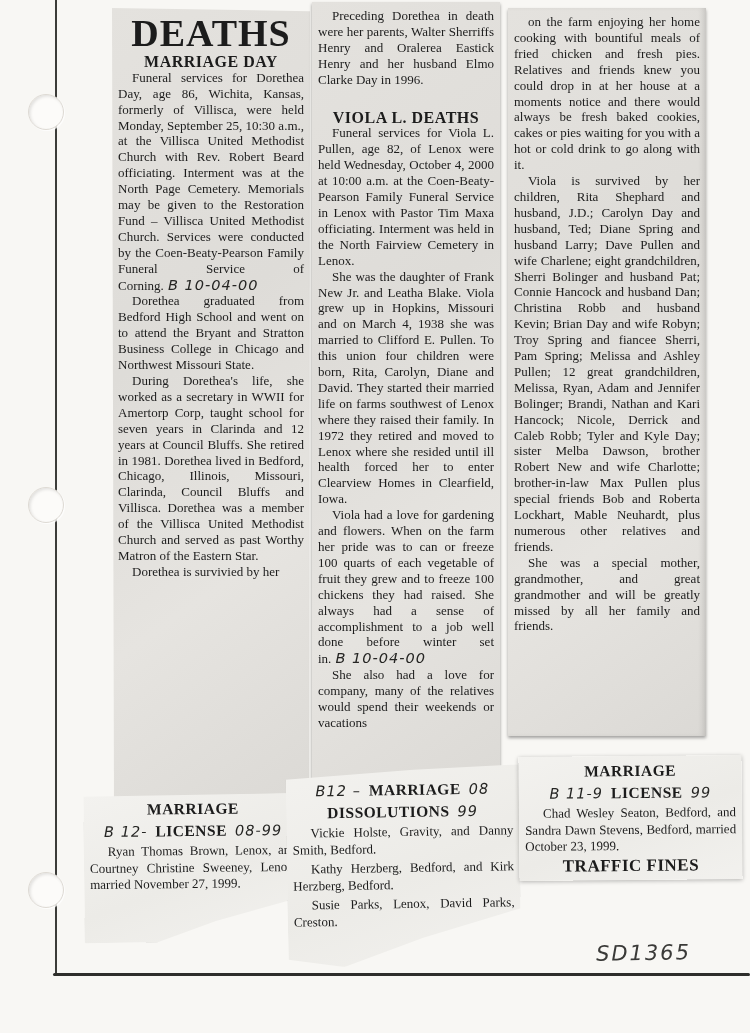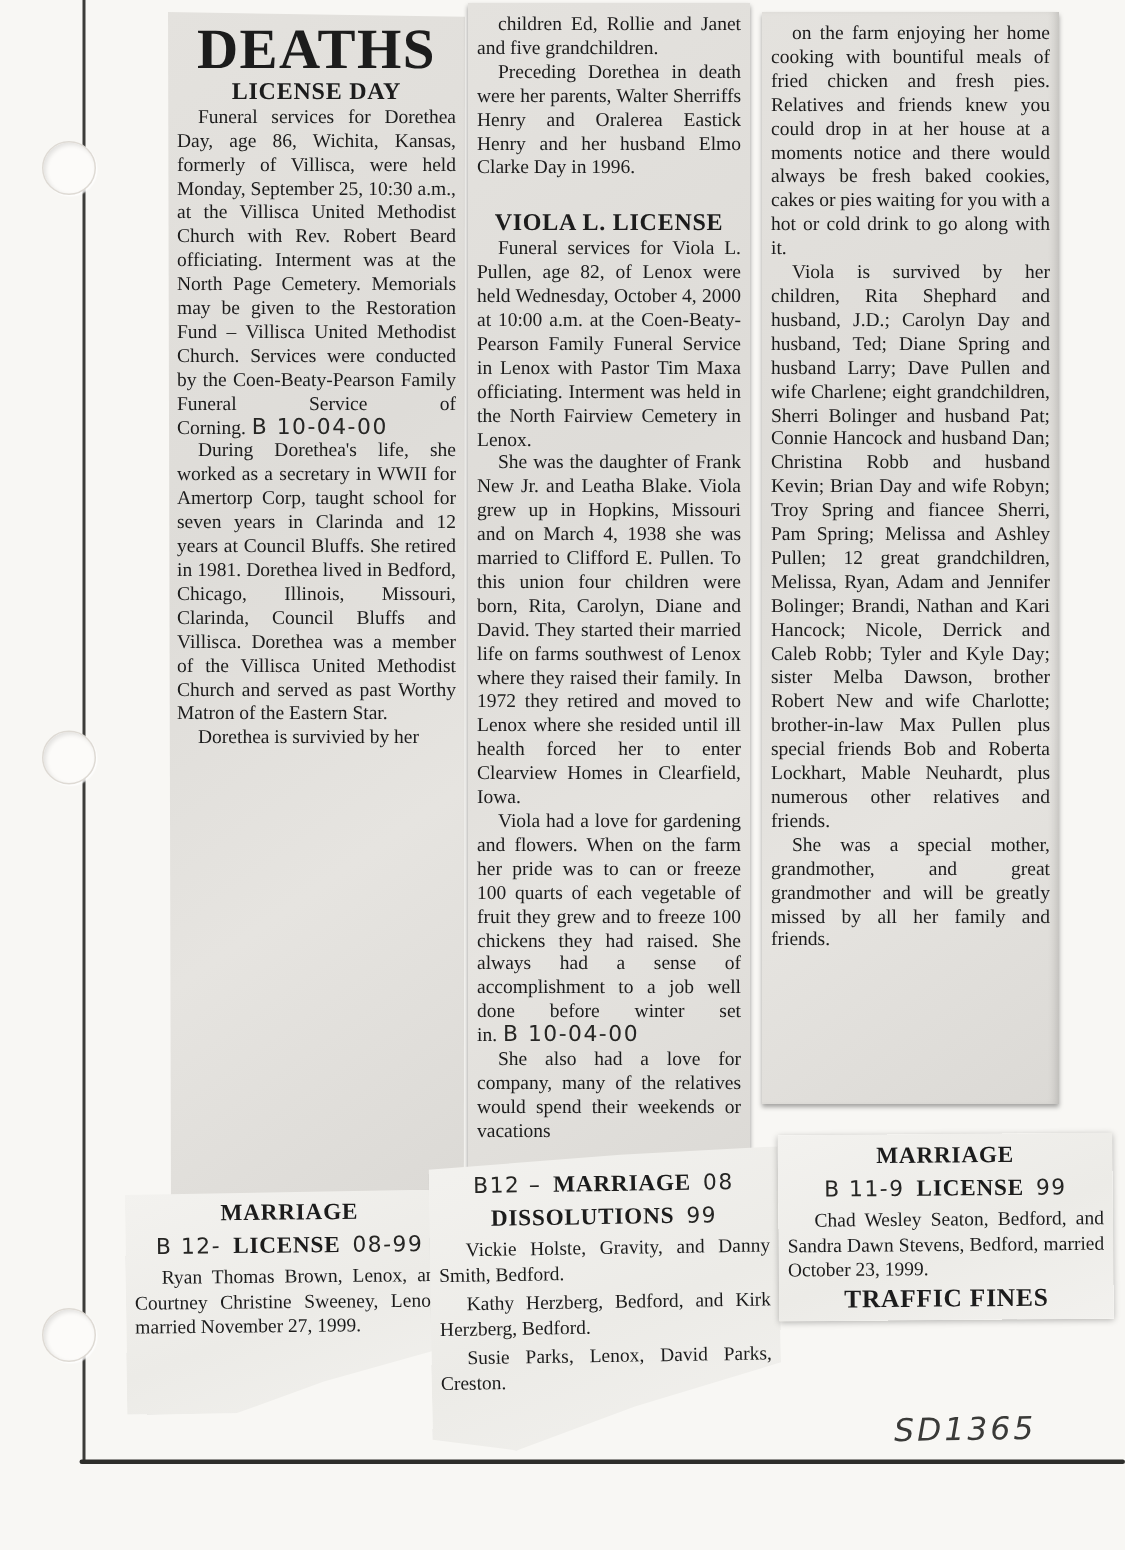--- a/index.html
+++ b/index.html
@@ -37,21 +37,21 @@
   .col p{margin:0;text-indent:14px;}
   .headline{
     font-size:38px;font-weight:bold;text-align:center;letter-spacing:1px;
     line-height:1.05;margin:2px 0 6px 0;text-indent:0 !important;
   }
   .subhead{
     font-size:16px;font-weight:bold;text-align:center;letter-spacing:.5px;
     margin:8px 0 3px 0;text-indent:0 !important;
   }
   .hand{
-    font-family:"DejaVu Sans",cursive;
+    font-family:"DejaVu Sans",cursive;font-style:italic;
     font-size:1.12em;letter-spacing:1px;color:#262624;white-space:nowrap;
   }
   .col .hand{margin-left:4px;}
   
   .small-clip{font-size:13px;line-height:16.5px;text-align:justify;}
   .small-clip p{margin:0 0 3px 0;text-indent:18px;}
   .mini-head{
     font-size:15.5px;font-weight:bold;text-align:center;letter-spacing:.5px;
     margin:0;text-indent:0 !important;line-height:18px;
   }
@@ -81,30 +81,30 @@
 
 <div class="vrule"></div>
 <div class="hrule"></div>
 <div class="hole h1"></div>
 <div class="hole h2"></div>
 <div class="hole h3"></div>
 <div class="catalog">SD1365</div>
 
 <div class="clip col" id="clip-col1">
   <p class="headline">DEATHS</p>
-  <p class="subhead">LICENSE DAY</p>
+  <p class="subhead">MARRIAGE DAY</p>
   <p><span>Funeral services for Dorethea Day, age 86, Wichita, Kansas, formerly of Villisca, were held Monday, September 25, 10:30 a.m., at the Villisca United Methodist Church with Rev. Robert Beard officiating.  Interment was at the North Page Cemetery.  Memorials may be given to the Restoration Fund – Villisca United Methodist Church.  Services were conducted by the Coen-Beaty-Pearson Family Funeral Service of Corning.</span><span class="hand">B 10-04-00</span></p>
+  <p>Dorethea graduated from Bedford High School and went on to attend the Bryant and Stratton Business College in Chicago and Northwest Missouri State.</p>
   <p>During Dorethea's life, she worked as a secretary in WWII for Amertorp Corp, taught school for seven years in Clarinda and 12 years at Council Bluffs.  She retired in 1981.  Dorethea lived in Bedford, Chicago, Illinois, Missouri, Clarinda, Council Bluffs and Villisca.  Dorethea was a member of the Villisca United Methodist Church and served as past Worthy Matron of the Eastern Star.</p>
   <p>Dorethea is survivied by her</p>
 </div>
 
 <div class="clip col" id="clip-col2">
-  <p>children Ed, Rollie and Janet and five grandchildren.</p>
   <p>Preceding Dorethea in death were her parents, Walter Sherriffs Henry and Oralerea Eastick Henry and her husband Elmo Clarke Day in 1996.</p>
-  <p class="subhead" style="margin-top:22px;">VIOLA L. LICENSE</p>
+  <p class="subhead" style="margin-top:22px;">VIOLA L. DEATHS</p>
   <p>Funeral services for Viola L. Pullen, age 82, of Lenox were held Wednesday, October 4, 2000 at 10:00 a.m. at the Coen-Beaty-Pearson Family Funeral Service in Lenox with Pastor Tim Maxa officiating.  Interment was held in the North Fairview Cemetery in Lenox.</p>
   <p>She was the daughter of Frank New Jr. and Leatha Blake.  Viola grew up in Hopkins, Missouri and on March 4, 1938 she was married to Clifford E. Pullen.  To this union four children were born, Rita, Carolyn, Diane and David.  They started their married life on farms southwest of Lenox where they raised their family.  In 1972 they retired and moved to Lenox where she resided until ill health forced her to enter Clearview Homes in Clearfield, Iowa.</p>
   <p><span>Viola had a love for gardening and flowers.  When on the farm her pride was to can or freeze 100 quarts of each vegetable of fruit they grew and to freeze 100 chickens they had raised.  She always had a sense of accomplishment to a job well done before winter set in.</span><span class="hand">B 10-04-00</span></p>
   <p>She also had a love for company, many of the relatives would spend their weekends or vacations</p>
 </div>
 
 <div class="clip col" id="clip-col3">
   <p>on the farm enjoying her home cooking with bountiful meals of fried chicken and fresh pies.  Relatives and friends knew you could drop in at her house at a moments notice and there would always be fresh baked cookies, cakes or pies waiting for you with a hot or cold drink to go along with it.</p>
   <p>Viola is survived by her children, Rita Shephard and husband, J.D.; Carolyn Day and husband, Ted; Diane Spring and husband Larry; Dave Pullen and wife Charlene; eight grandchildren, Sherri Bolinger and husband Pat; Connie Hancock and husband Dan; Christina Robb and husband Kevin; Brian Day and wife Robyn; Troy Spring and fiancee Sherri, Pam Spring; Melissa and Ashley Pullen; 12 great grandchildren, Melissa, Ryan, Adam and Jennifer Bolinger; Brandi, Nathan and Kari Hancock; Nicole, Derrick and Caleb Robb; Tyler and Kyle Day; sister Melba Dawson, brother Robert New and wife Charlotte; brother-in-law Max Pullen plus special friends Bob and Roberta Lockhart, Mable Neuhardt, plus numerous other relatives and friends.</p>
   <p>She was a special mother, grandmother, and great grandmother and will be greatly missed by all her family and friends.</p>

